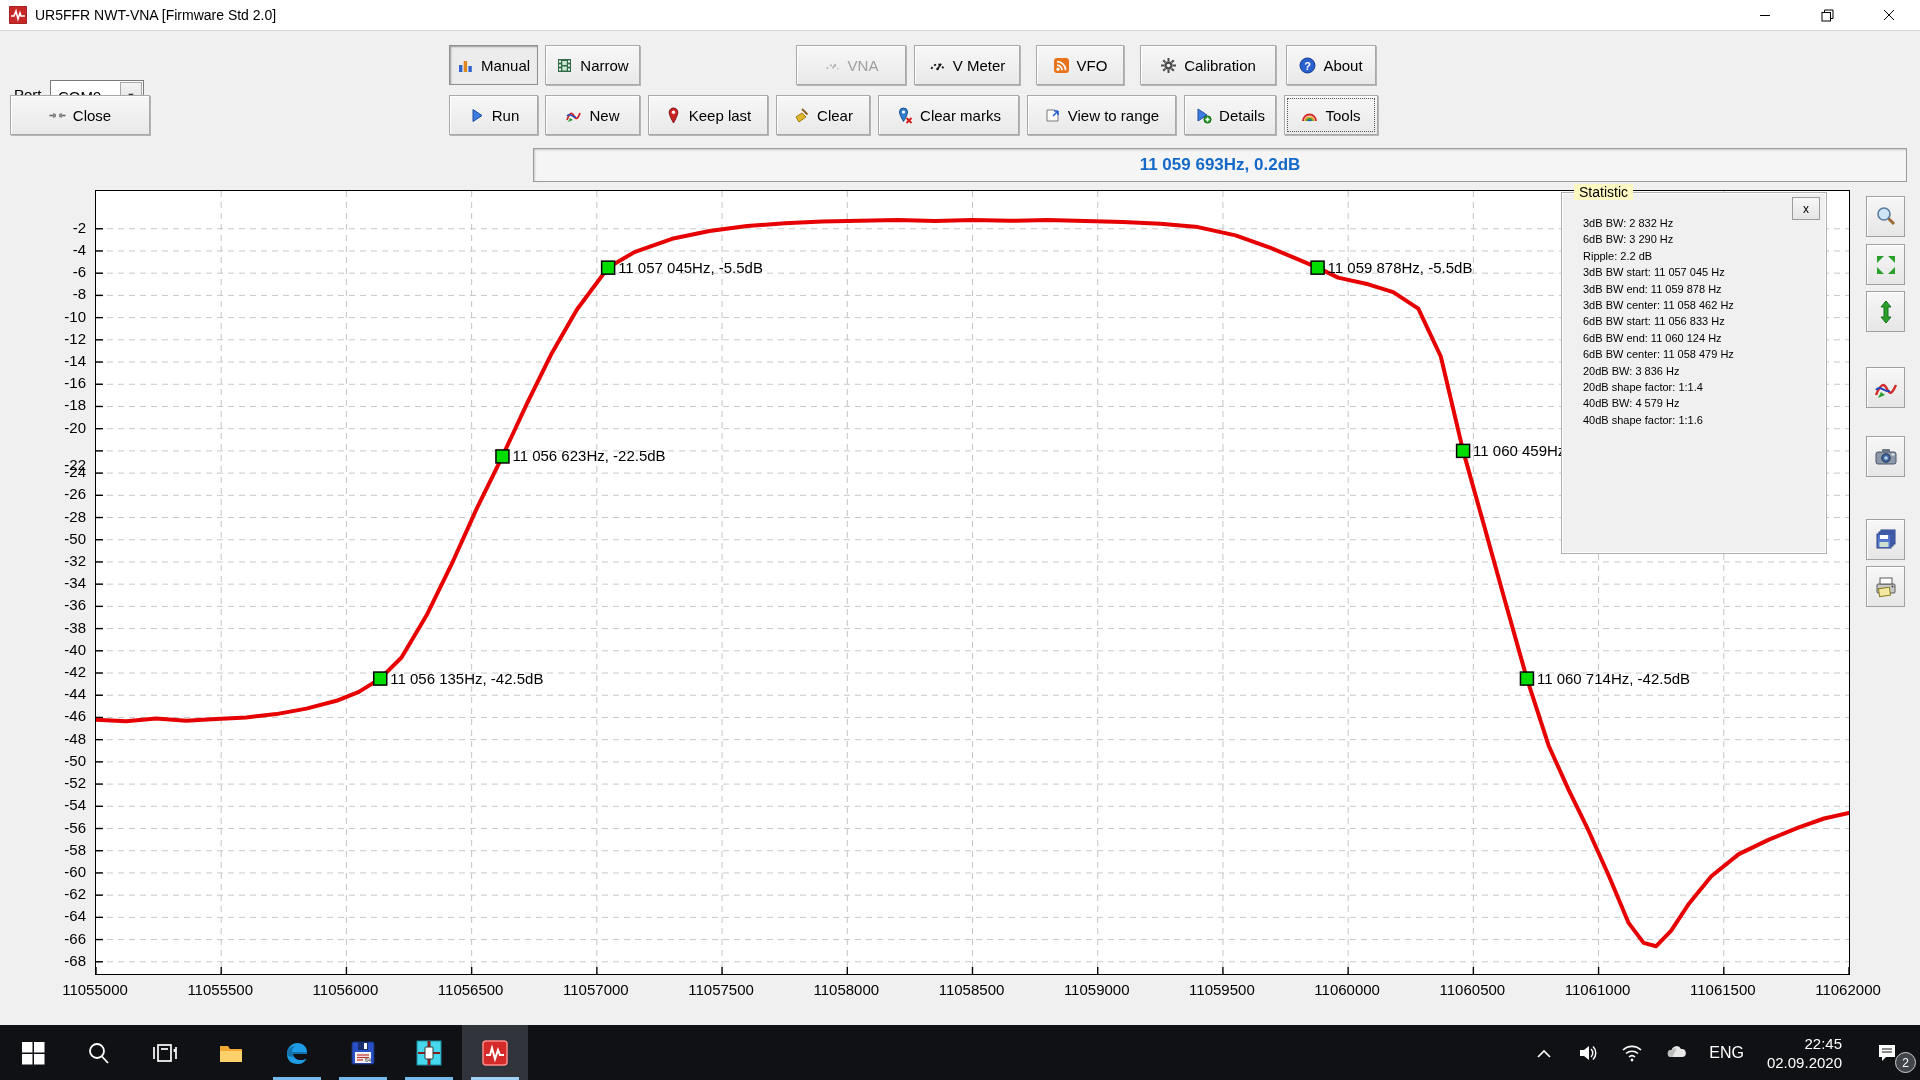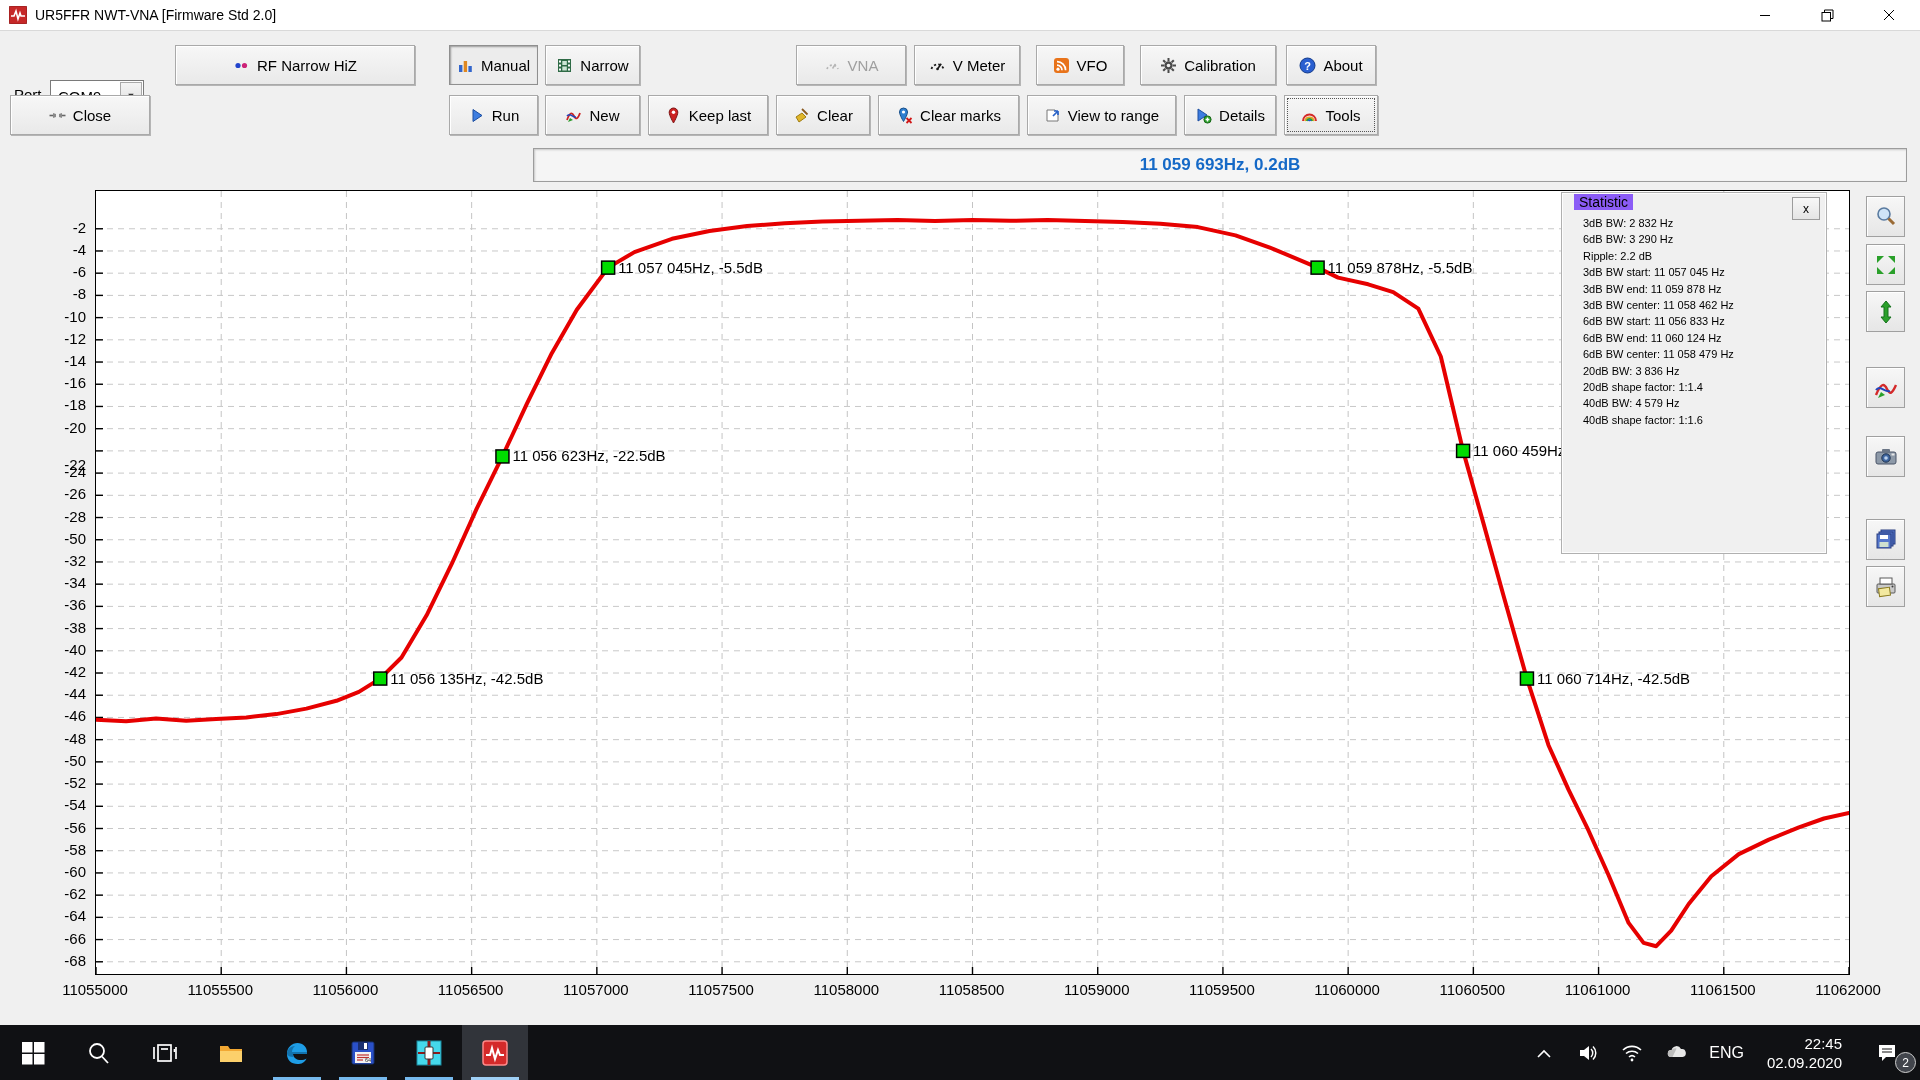--- a/index.html
+++ b/index.html
@@ -32,21 +32,21 @@
   #status-text{font-size:17px;font-weight:bold;}
   
   #chart-region{position:absolute;left:0;top:183px;width:1920px;height:842px;background:#f0f0f0;}
   #plot-area{position:absolute;left:95px;top:7px;width:1753px;height:783px;background:#ffffff;
     border:1px solid #000;}
   .ylab{position:absolute;width:60px;text-align:right;font-size:15px;color:#000;}
   .xlab{position:absolute;width:90px;text-align:center;font-size:15px;color:#000;top:798px;}
   
   #stat-panel{position:absolute;left:1561px;top:9px;width:264px;height:360px;background:#f0f0f0;
     border:1px solid #b0b0b0;box-shadow:inset 0 0 0 1px #fdfdfd;z-index:6;}
-  #stat-title{position:absolute;left:12px;top:-9px;background:#8b5cf6;padding:0 5px;font-size:14px;margin-top:10px;}
+  #stat-title{position:absolute;left:12px;top:-9px;background:#fef9c3;padding:0 5px;font-size:14px;}
   #stat-close{position:absolute;right:6px;top:4px;width:26px;height:21px;background:linear-gradient(#f7f7f7,#e5e5e5);
     border:1px solid #9c9c9c;font-size:12px;display:flex;align-items:center;justify-content:center;}
   #stat-lines{position:absolute;left:21px;top:22px;right:8px;font-size:11px;line-height:16.4px;color:#000;}
   
   .sbtn{position:absolute;left:1866px;width:37px;height:39px;background:linear-gradient(#f7f7f7,#e6e6e6);
     border:1px solid #a0a0a0;box-shadow:inset 1px 1px 0 #fff;display:flex;align-items:center;justify-content:center;}
   .sbtn svg{width:24px;height:24px;}
   
   #taskbar{position:absolute;left:0;top:1025px;width:1920px;height:55px;background:#101114;
     display:flex;align-items:stretch;z-index:10;}
@@ -92,27 +92,20 @@
   </div>
 </div>
 
 <div id="toolbar">
   <span id="port-label">Port</span>
   <div id="port-combo">
     <span id="port-value">COM9</span>
     <span id="port-drop">▼</span>
   </div>
 
-  <div class="tbtn" style="left:175px;top:14px;width:238px">
-    <svg class="ticon" viewBox="0 0 17 17">
-        <circle cx="5" cy="8.5" r="2.6" fill="#2244cc"></circle>
-        <circle cx="11.5" cy="8.5" r="2.6" fill="#cc2277"></circle>
-      </svg>
-    <span>RF Narrow HiZ</span>
-  </div>
   <div class="tbtn pressed" style="left:449px;top:14px;width:87px">
     <svg class="ticon" viewBox="0 0 17 17">
         <rect x="2" y="8" width="3.4" height="7" fill="#3366cc"></rect>
         <rect x="6.7" y="4" width="3.4" height="11" fill="#e08820"></rect>
         <rect x="11.4" y="9" width="3.4" height="6" fill="#3366cc"></rect>
       </svg>
     <span>Manual</span>
   </div>
   <div class="tbtn" style="left:545px;top:14px;width:93px">
     <svg class="ticon" viewBox="0 0 17 17">

